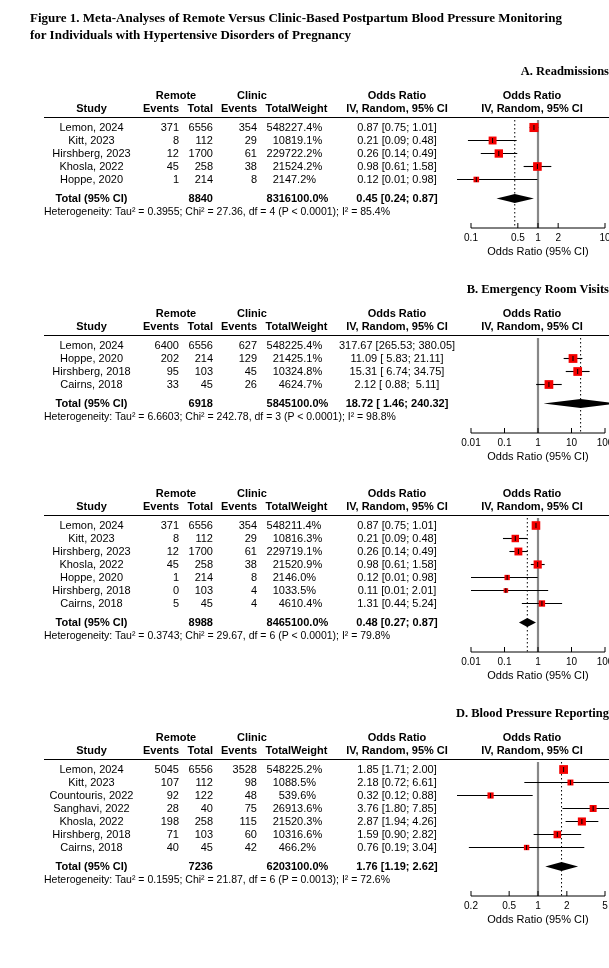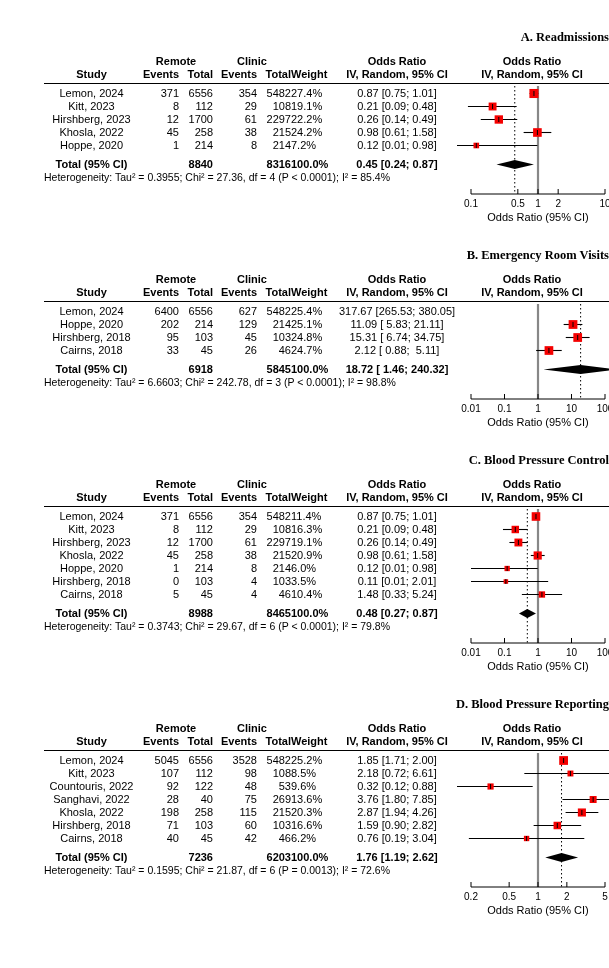--- a/index.html
+++ b/index.html
@@ -29,20 +29,21 @@
   .c-grp{width:74px;text-align:center;}
   .c-grp2{width:78px;text-align:center;}
   .c-plot{width:150px;text-align:center;white-space:nowrap;}
   .fp-plot{position:absolute;left:419px;top:32px;overflow:visible;}
   .fp-plot text{font-family:"Liberation Sans",sans-serif;fill:#000;}
 </style>
 </head>
 <body>
 
 <div class="page">
+  <div class="fig-title">Figure 1. Meta-Analyses of Remote Versus Clinic-Based Postpartum Blood Pressure Monitoring for Individuals with Hypertensive Disorders of Pregnancy</div>
 
   <section class="panel">
     <h2 class="panel-heading">A. Readmissions</h2>
     <div class="fp">
         <div class="fp-hdr">
           <span class="c-study"></span>
           <span class="c-grp">Remote</span>
           <span class="c-grp2">Clinic</span>
           <span class="c-weight"></span>
           <span class="c-or">Odds Ratio</span>
@@ -247,21 +248,20 @@
           <line x1="108.5" y1="94" x2="108.5" y2="89" stroke="#000000" stroke-width="1"></line>
           <text x="108.5" y="107" font-size="10" text-anchor="middle">10</text>
           <line x1="142" y1="94" x2="142" y2="89" stroke="#000000" stroke-width="1"></line>
           <text x="142" y="107" font-size="10" text-anchor="middle">100</text>
           <text x="75" y="121" font-size="11" text-anchor="middle">Odds Ratio (95% CI)</text>
         </svg>
       </div>
   </section>
 
   <section class="panel">
-    <h2 class="panel-heading">C. Blood Pressure Control</h2>
     <div class="fp">
         <div class="fp-hdr">
           <span class="c-study"></span>
           <span class="c-grp">Remote</span>
           <span class="c-grp2">Clinic</span>
           <span class="c-weight"></span>
           <span class="c-or">Odds Ratio</span>
           <span class="c-plot">Odds Ratio</span>
         </div>
         <div class="fp-hdr">
@@ -329,21 +329,21 @@
           <span class="c-weight">3.5%</span>
           <span class="c-or">0.11 [0.01; 2.01]</span>
         </div>
         <div class="fp-row">
           <span class="c-study">Cairns, 2018</span>
           <span class="c-re">5</span>
           <span class="c-rt">45</span>
           <span class="c-ce">4</span>
           <span class="c-ct">46</span>
           <span class="c-weight">10.4%</span>
-          <span class="c-or">1.48 [0.33; 5.24]</span>
+          <span class="c-or">1.31 [0.44; 5.24]</span>
         </div>
         <div class="fp-spacer"></div>
         <div class="fp-row fp-total">
           <span class="c-study">Total (95% CI)</span>
           <span class="c-re"></span>
           <span class="c-rt">8988</span>
           <span class="c-ce"></span>
           <span class="c-ct">8465</span>
           <span class="c-weight">100.0%</span>
           <span class="c-or">0.48 [0.27; 0.87]</span>

